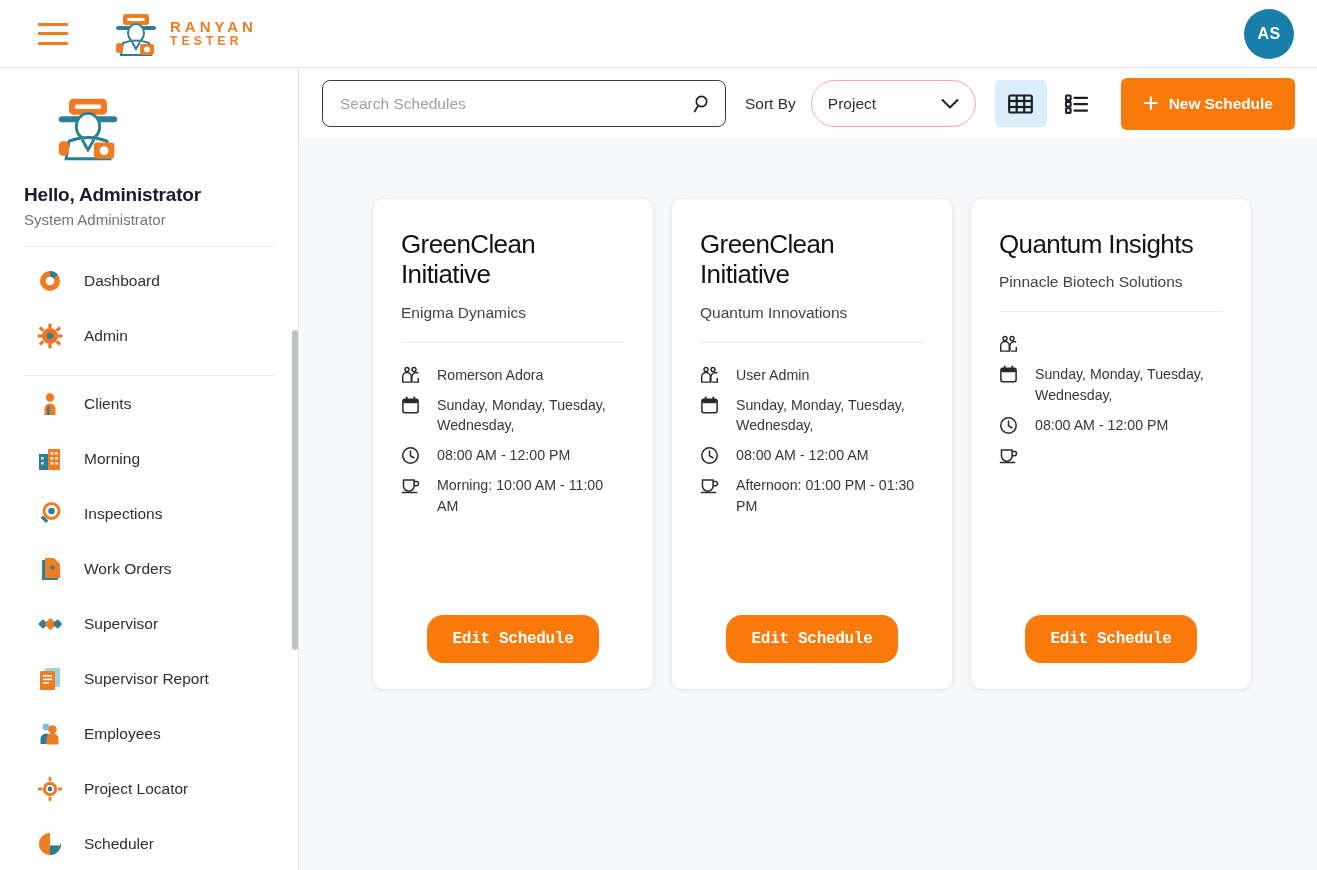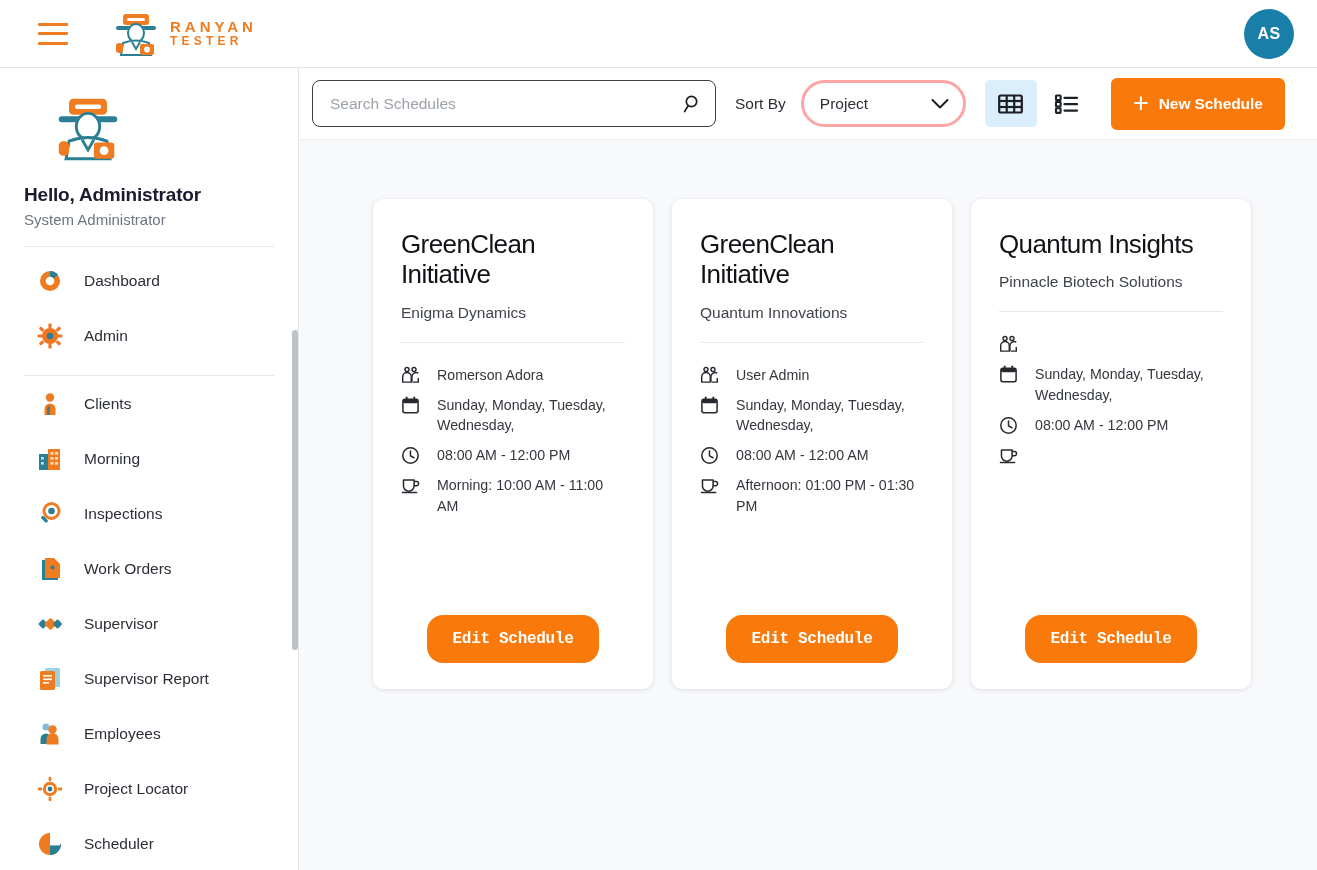--- a/index.html
+++ b/index.html
@@ -79,21 +79,21 @@
 
   
   .main {
     position: absolute; top: 68px; left: 300px;
     width: 1017px; height: 802px;
     background: #f8f9fb;
   }
   .toolbar {
     height: 72px; background: #ffffff;
     display: flex; align-items: center;
-    padding-left: 12px; border-bottom: 1px solid #edeff2;
+    padding-left: 22px; border-bottom: 1px solid #edeff2;
   }
   .search-wrap {
     position: relative; width: 404px; height: 47px;
   }
   .search-input {
     width: 100%; height: 100%;
     border: 1px solid #3a3f47; border-radius: 8px;
     padding: 0 42px 0 17px;
     font-size: 15.5px; color: #30343a;
     font-family: "Liberation Sans", sans-serif;
@@ -101,21 +101,21 @@
   }
   .search-input::placeholder { color: #9ba1a9; }
   .search-ico {
     position: absolute; right: 13px; top: 50%; transform: translateY(-50%);
     width: 20px; height: 20px; pointer-events: none;
   }
   .sortby-label { margin-left: 19px; font-size: 15.5px; color: #2b2f36; }
   .select-wrap { position: relative; margin-left: 15px; width: 165px; height: 47px; }
   .select-box {
     width: 100%; height: 100%;
-    border: 3px solid #fca5a5; border-radius: 24px;
+    border: 1px solid #fca5a5; border-radius: 24px;
     background: #fff; display: flex; align-items: center;
     padding: 0 16px; font-size: 15.5px; color: #2b2f36;
     cursor: pointer;
   }
   .chev { position: absolute; right: 17px; top: 50%; transform: translateY(-50%); }
 
   .viewtoggle { display: flex; align-items: center; margin-left: 19px; gap: 4px; }
   .vt-btn {
     width: 52px; height: 47px; border-radius: 5px;
     display: flex; align-items: center; justify-content: center;

